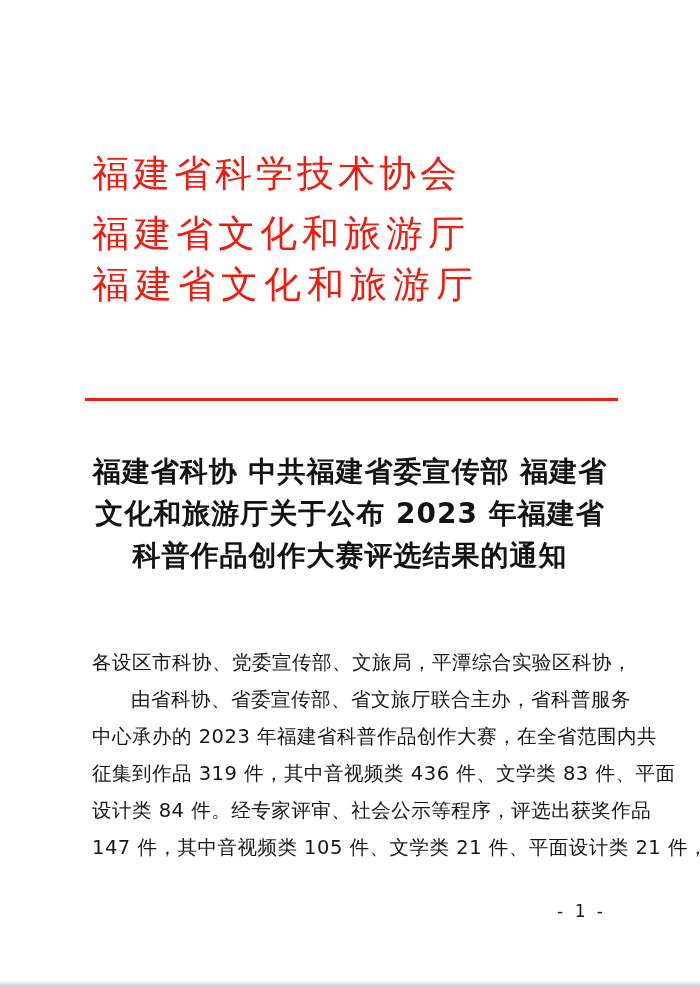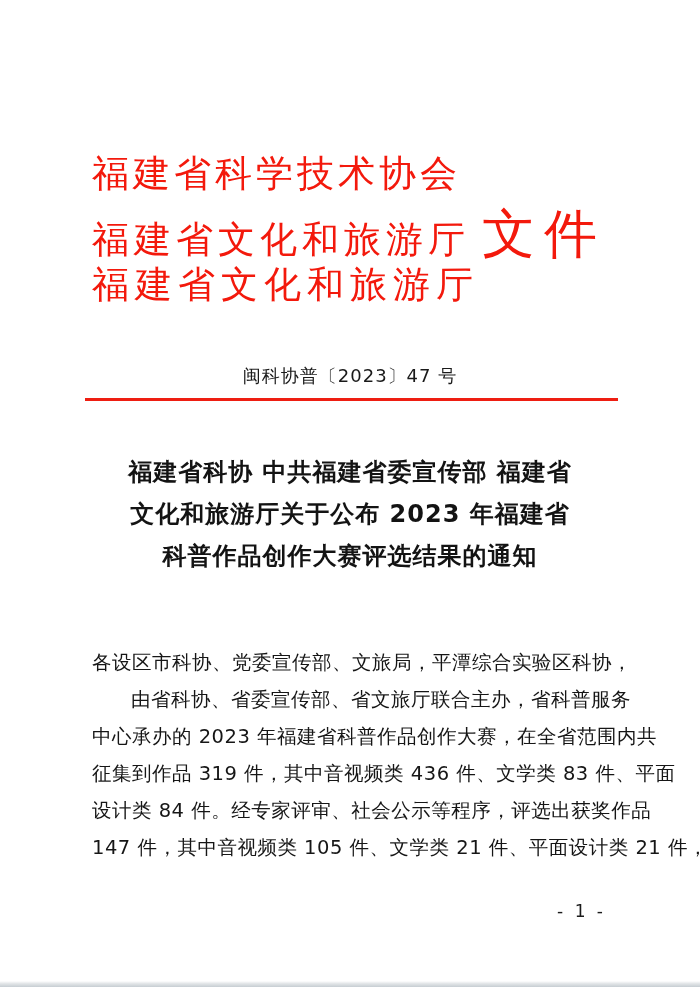--- a/index.html
+++ b/index.html
@@ -82,21 +82,21 @@
     background: #ee1e12;
   }
 
   
   .doc-title {
     position: absolute;
     top: 451px;
     left: 0;
     width: 100%;
     text-align: center;
-    font-size: 24px;
+    font-size: 28px;
     font-weight: bold;
     line-height: 42px;
     color: #131313;
     letter-spacing: 1px;
   }
 
   
   .doc-body {
     position: absolute;
     top: 644px;
@@ -137,26 +137,24 @@
 </style>
 </head>
 <body>
 
 <div class="page">
 
   <div class="letterhead">
     <div class="lh-line lh-line1">福建省科学技术协会</div>
     <div class="lh-line lh-line2">
       <span class="lh-agency2">福建省文化和旅游厅</span>
-      <span class="lh-doctype">文件</span>
     </div>
     <div class="lh-line lh-line3">福建省文化和旅游厅</div>
   </div>
 
-  <div class="doc-number">闽科协普〔2023〕47 号</div>
 
   <div class="red-rule"></div>
 
   <div class="doc-title">
     <div class="title-line">福建省科协 中共福建省委宣传部 福建省</div>
     <div class="title-line">文化和旅游厅关于公布 2023 年福建省</div>
     <div class="title-line">科普作品创作大赛评选结果的通知</div>
   </div>
 
   <div class="doc-body">

